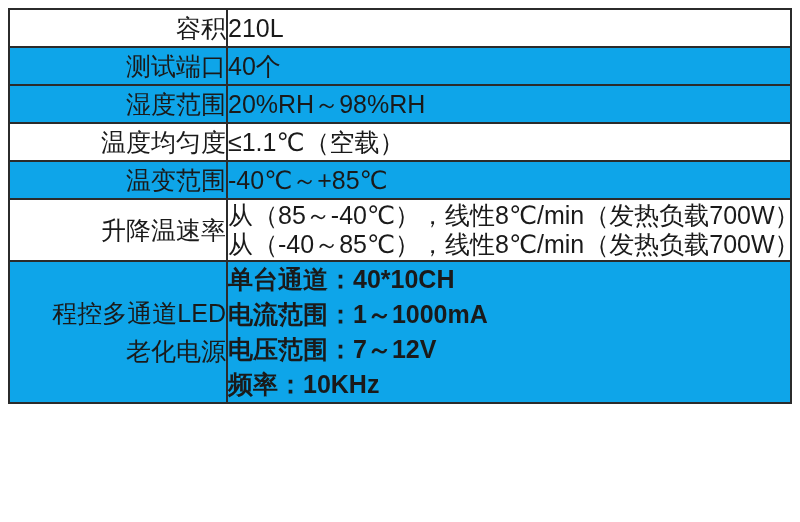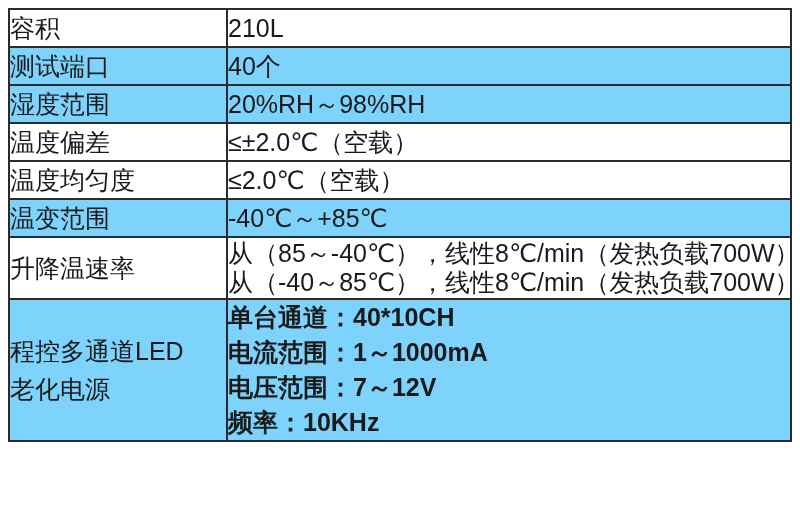--- a/index.html
+++ b/index.html
@@ -25,23 +25,23 @@
   }
   table.spec-table td {
     border: 2px solid #2b2b2b;
     font-size: 25px;
     vertical-align: middle;
     padding: 0;
     overflow: hidden;
     white-space: nowrap;
   }
   col.c-label { width: 218px; }
-  tr.shaded td { background: #7dd3fc; }
+  tr.shaded td { background: #0ea5e9; }
   tr.plain td  { background: #ffffff; }
-  td.label-cell { text-align: left; }
+  td.label-cell { text-align: right; }
   td.value-cell { text-align: left; }
   tr.h38  { height: 38px; }
   tr.h62  { height: 62px; }
   tr.h140 { height: 140px; }
   td.value-left {
     text-align: left;
     padding-left: 3px;
     font-size: 24px;
     margin-top: 48px;
   }
@@ -65,26 +65,22 @@
       </tr>
       <tr class="shaded h38">
         <td class="label-cell">测试端口</td>
         <td class="value-cell">40个</td>
       </tr>
       <tr class="shaded h38">
         <td class="label-cell">湿度范围</td>
         <td class="value-cell">20%RH～98%RH</td>
       </tr>
       <tr class="plain h38">
-        <td class="label-cell">温度偏差</td>
-        <td class="value-cell">≤±2.0℃（空载）</td>
-      </tr>
-      <tr class="plain h38">
         <td class="label-cell">温度均匀度</td>
-        <td class="value-cell">≤2.0℃（空载）</td>
+        <td class="value-cell">≤1.1℃（空载）</td>
       </tr>
       <tr class="shaded h38">
         <td class="label-cell">温变范围</td>
         <td class="value-cell">-40℃～+85℃</td>
       </tr>
       <tr class="plain h62">
         <td class="label-cell">升降温速率</td>
         <td class="value-cell value-left">
           <div class="line">从（85～-40℃），线性8℃/min（发热负载700W）</div>
           <div class="line">从（-40～85℃），线性8℃/min（发热负载700W）</div>

